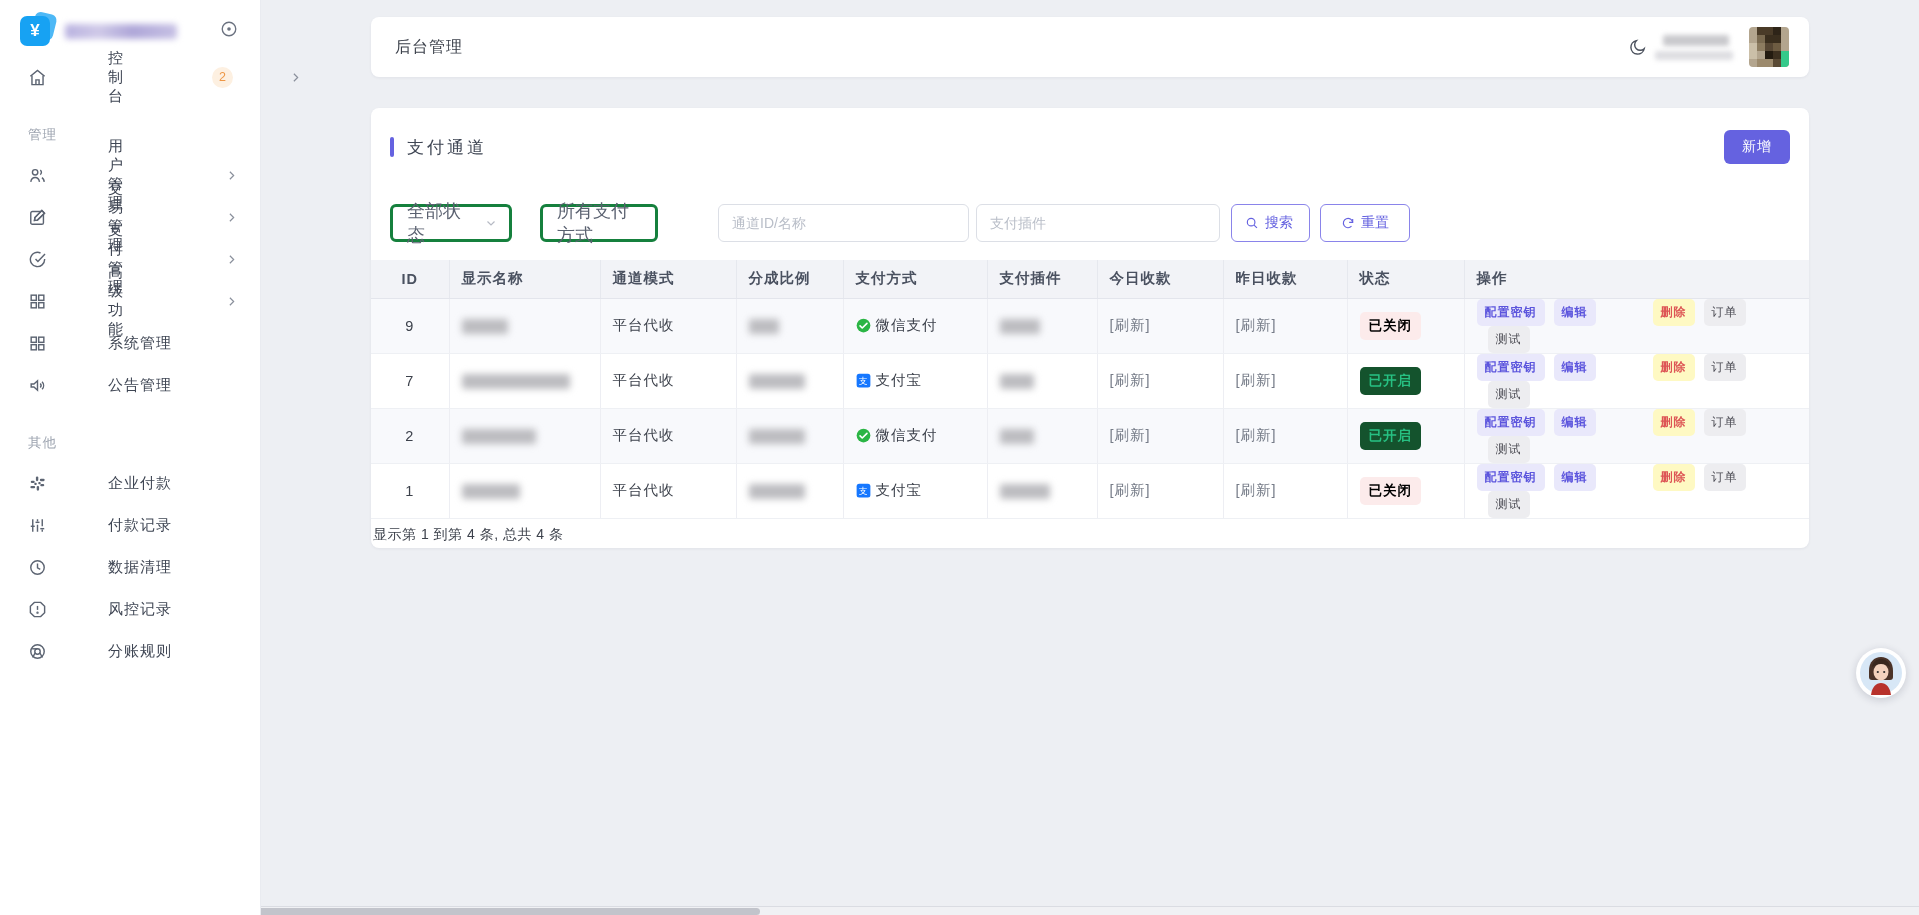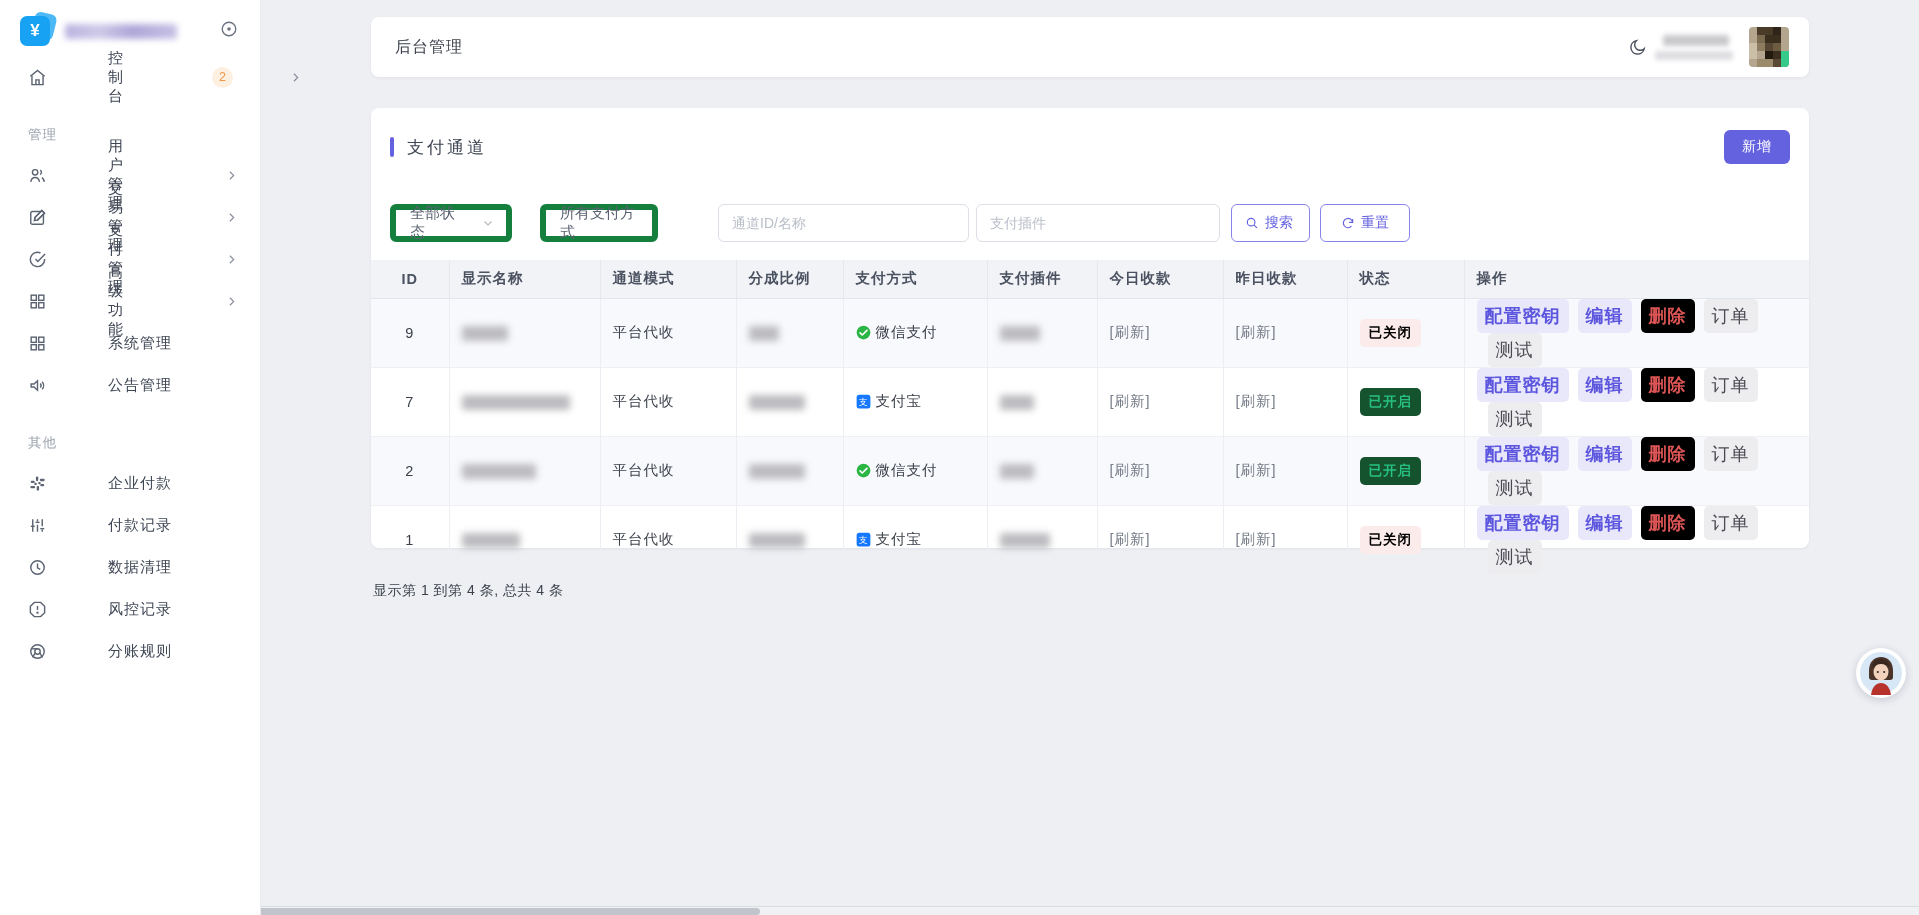--- a/index.html
+++ b/index.html
@@ -67,22 +67,22 @@
   .title-bar { width:4px; height:20px; background:#6562e0; border-radius:2px; }
   .page-title { font-size:17px; color:#3f4654; letter-spacing:3px; }
   .add-btn {
     margin-left:auto; background:#6562e0; color:#fff; border:none; border-radius:6px;
     padding:8px 18px; font-size:14px; cursor:pointer; font-family:inherit; letter-spacing:1px;
   }
 
   
   .filters { display:flex; align-items:center; padding:40px 19px 0 19px; gap:0; }
   .sel {
-    height:38px; border:6px solid #15803d; border-radius:6px; background:#fff;
-    display:flex; align-items:center; padding:0 12px 0 14px; color:#5a6170; font-size:15px;
+    height:38px; border:3px solid #15803d; border-radius:6px; background:#fff;
+    display:flex; align-items:center; padding:0 12px 0 14px; color:#5a6170; font-size:18px;
     cursor:pointer;
   }
   .sel .sel-chev { margin-left:14px; color:#b6bac4; }
   .sel-status { width:122px; margin-right:28px; }
   .sel-method { width:118px; }
   .txt-input {
     height:38px; border:1px solid #dcdfe6; border-radius:6px; padding:0 13px; font-size:14px;
     color:#333; font-family:inherit; outline:none;
   }
   .txt-input::placeholder { color:#b9bec8; }
@@ -114,25 +114,25 @@
   td.c-id, th.c-id { text-align:center; padding-left:0; }
   .blurcell { display:inline-block; height:15px; border-radius:2px; background:#bcbcc0; filter:blur(3.5px); vertical-align:middle; }
   .pay-flex { display:flex; align-items:center; gap:5px; }
   .refresh-link { color:#767c88; cursor:pointer; }
   .badge {
     display:inline-block; padding:5px 9px; border-radius:5px; font-size:13.5px; font-weight:bold; letter-spacing:1px;
   }
   .badge.closed { background:#fcebeb; color:#000000; }
   .badge.open   { background:#14532d; color:#27c082; }
   .act-btn {
-    display:inline-block; padding:5px 8px; border-radius:5px; font-size:18px; font-weight:bold;
+    display:inline-block; padding:5px 8px; border-radius:5px; font-size:12px; font-weight:bold;
     margin-right:9px; cursor:pointer; letter-spacing:1px;text-align:right;
   }
   .act-key, .act-edit { background:#e9e8fb; color:#5c55dd; }
-  .act-del { background:#000000; color:#dd5555; }
+  .act-del { background:#fef9c3; color:#dd5555;margin-left:48px; }
   .act-order, .act-test { background:#ededf0; color:#4a4a52; font-weight:normal; }
   .act-test { margin-left:11px; }
 
   .pagination { padding:7px 0 0 2px; font-size:14px; color:#3c414b; letter-spacing:.5px; }
 
   
   .float-avatar {
     position:absolute; right:13px; top:648px; width:50px; height:50px; border-radius:50%;
     background:#fff; box-shadow:0 2px 8px rgba(30,35,60,.18); display:flex; align-items:center;
     justify-content:center; cursor:pointer; z-index:5;

